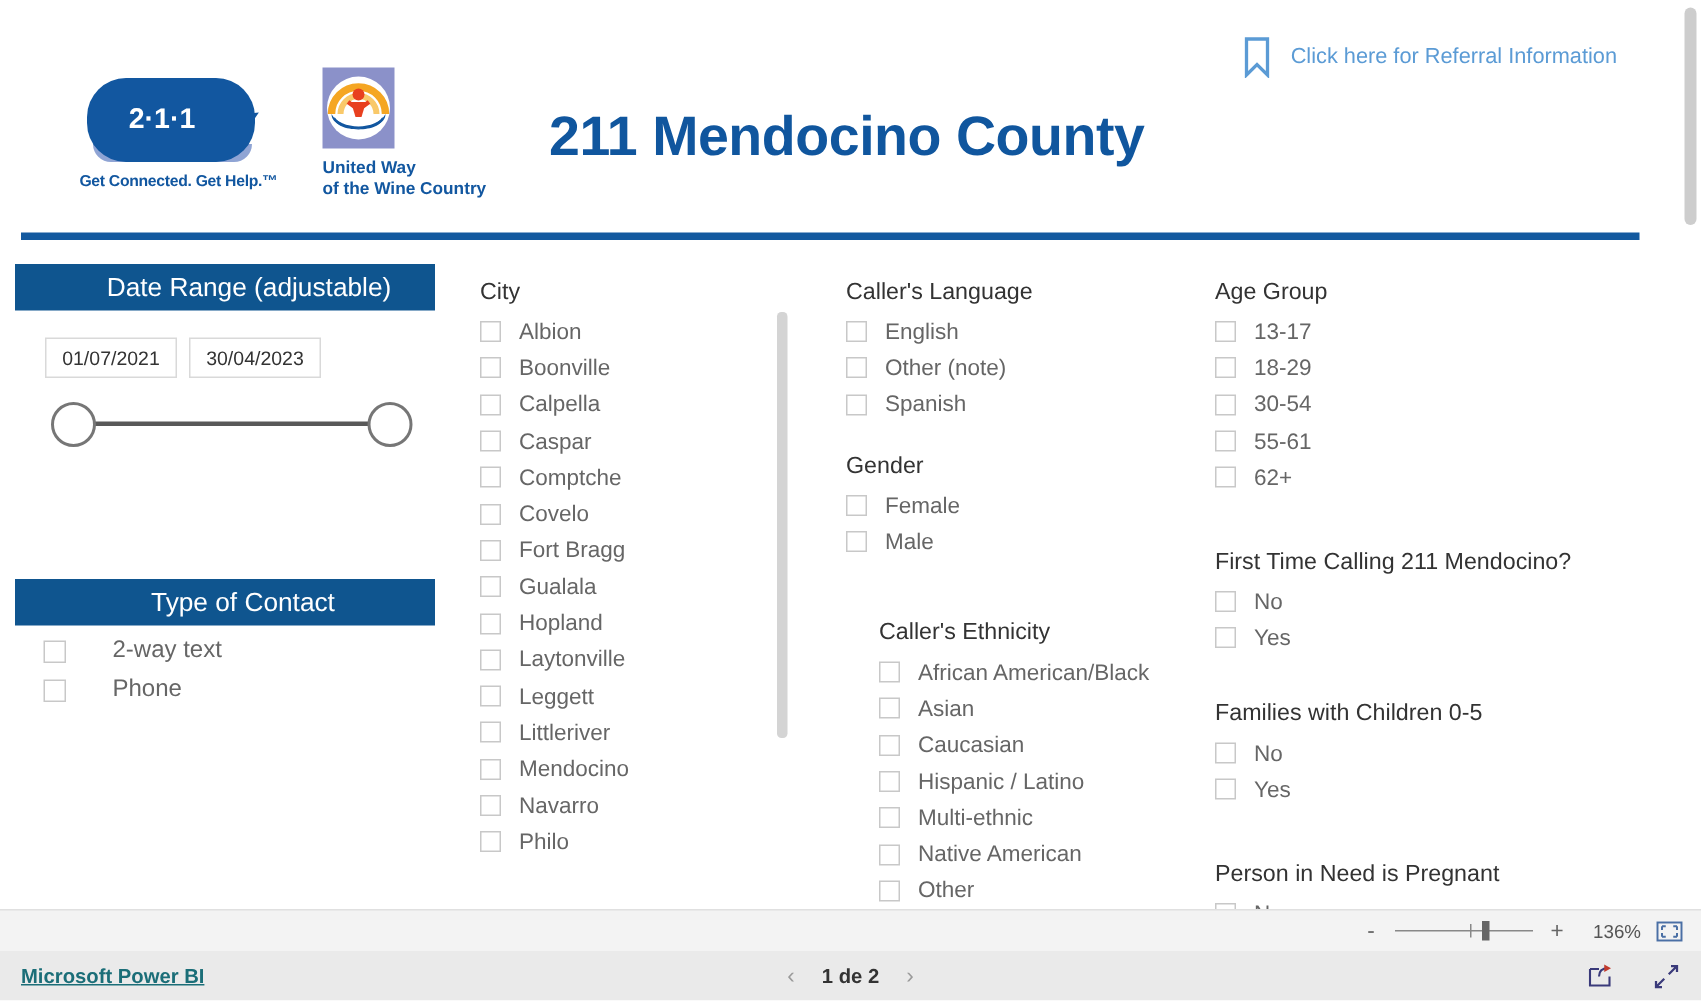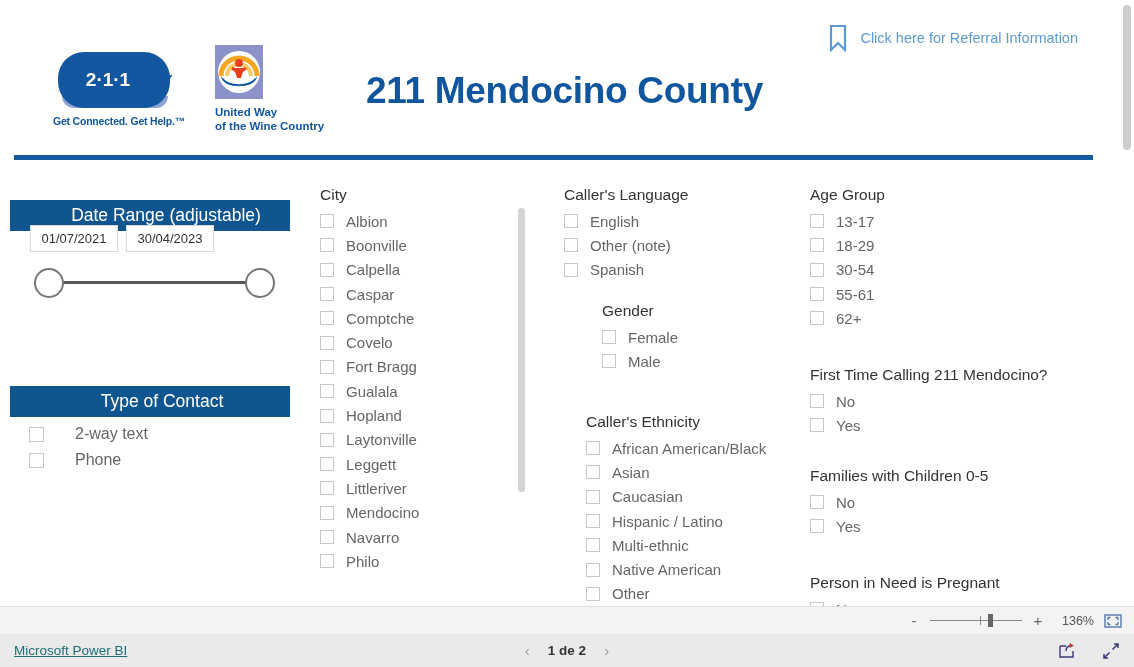--- a/index.html
+++ b/index.html
@@ -127,21 +127,21 @@
   .zb-tick { position: absolute; left: 50px; top: -4px; width: 1px; height: 9px; background: #888; }
   .zb-pct { color: #555; font-size: 12.5px; width: 40px; text-align: right; }
   .zb-fit { width: 18px; height: 14px; }
 
   .footer {
     position: absolute; left: 0; top: 634px; width: 1134px; height: 33px;
     background: #eaeaea; display: flex; align-items: center;
   }
   .pbi-link {
     position: absolute; left: 14px; color: #1b6e78; font-size: 13.5px;
-    text-decoration: underline; white-space: nowrap;
+    text-decoration: underline; white-space: nowrap; font-weight: bold;
   }
   .pager { position: absolute; left: 0; width: 1134px; display: flex; justify-content: center; align-items: center; gap: 18px; }
   .pager-arrow { color: #9a9a9a; font-size: 15px; }
   .pager-label { color: #333; font-size: 13.5px; font-weight: bold; }
   .footer-icons { position: absolute; right: 14px; display: flex; gap: 26px; align-items: center; }
 
   
   .page-scroll-track { position: absolute; right: 0; top: 0; width: 14px; height: 606px; background: #fff; }
   .page-scroll-thumb { position: absolute; right: 3px; top: 5px; width: 8px; height: 145px; border-radius: 4px; background: #cdcdcd; }
 </style>
@@ -185,21 +185,21 @@
 
     <div class="referral">
       <svg class="bookmark-icon" viewBox="0 0 20 28">
         <path d="M3 2 h14 v24 l-7 -7 l-7 7 z" fill="none" stroke="#5b9bd5" stroke-width="2.2"></path>
       </svg>
       <span class="referral-link">Click here for Referral Information</span>
     </div>
 
     <div class="divider"></div>
 
-    <div class="slicer-head" style="left:10px; top:200px; width:280px;padding-left:32px;">Date Range (adjustable)</div>
+    <div class="slicer-head" style="left:10px; top:176px; width:280px;padding-left:32px;">Date Range (adjustable)</div>
 
     <div class="date-box" style="left:30px; top:225px; width:88px;">01/07/2021</div>
     <div class="date-box" style="left:126px; top:225px; width:88px;">30/04/2023</div>
 
     <div class="slider-track" style="left:48px; top:281px; width:215px;"></div>
     <div class="slider-handle" style="left:34px; top:268px;"></div>
     <div class="slider-handle" style="left:245px; top:268px;"></div>
 
     <div class="slicer-head" style="left:10px; top:386px; width:280px;padding-left:24px;">Type of Contact</div>
     <div class="col" style="left:29px; top:421px;">
@@ -291,21 +291,21 @@
             <span class="cb"></span>
             <span class="cb-label">Other (note)</span>
           </div>
           <div class="cb-row">
             <span class="cb"></span>
             <span class="cb-label">Spanish</span>
           </div>
         </div>
     </div>
 
-    <div class="col" style="left:564px; top:302px; width:230px;margin-left:38px;">
+    <div class="col" style="left:564px; top:302px; width:230px;">
       <div class="col-title">Gender</div>
       <div id="gender-list">
           <div class="cb-row">
             <span class="cb"></span>
             <span class="cb-label">Female</span>
           </div>
           <div class="cb-row">
             <span class="cb"></span>
             <span class="cb-label">Male</span>
           </div>

